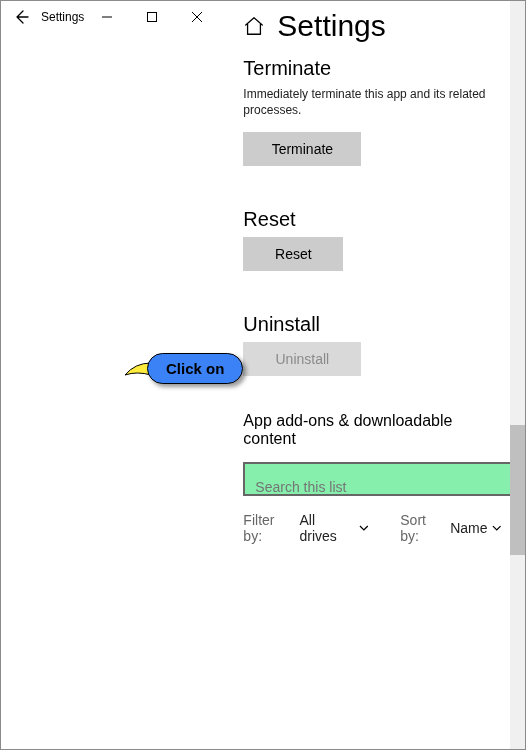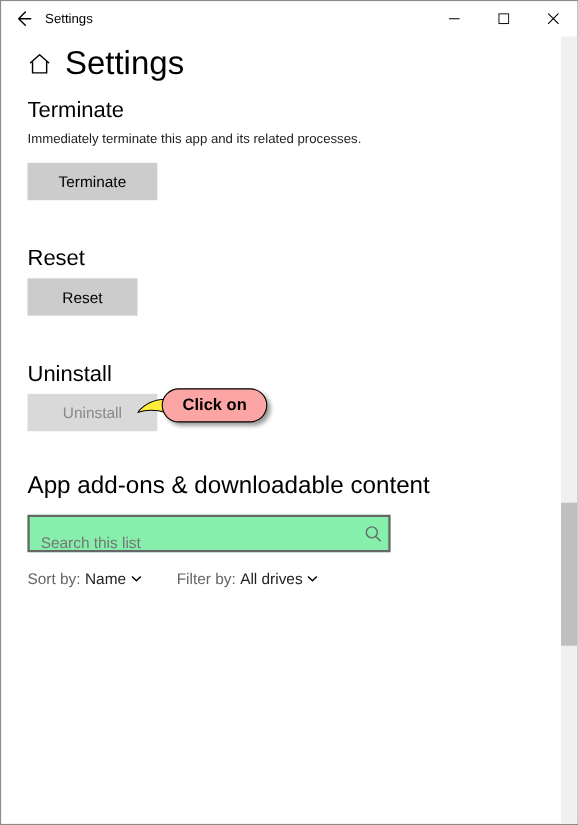--- a/index.html
+++ b/index.html
@@ -13,21 +13,21 @@
     overflow: hidden;
   }
   .window {
     position: relative;
     width: 526px;
     height: 750px;
     box-sizing: border-box;
     border: 1px solid #8b8b8b;
     background: #fff;
     display: flex;
-    flex-direction: column;
+    flex-direction: row;
   }
   .titlebar {
     height: 32px;
     display: flex;
     align-items: center;
     flex-shrink: 0;
   }
   .titlebar .back-btn {
     width: 40px;
     display: flex;
@@ -99,21 +99,21 @@
     padding: 0;
   }
   .win-btn.l { width: 118px; height: 34px; }
   .win-btn.m { width: 100px; height: 34px; }
   .win-btn.disabled {
     background: #d9d9d9;
     color: #8a8a8a;
   }
   .spacer-lg { height: 28px; }
   .big-h {
-    font-size: 22px;
+    font-size: 16px;
     font-weight: 400;
     margin-top: 36px;
     margin-bottom: 14px;
   }
   .searchbox {
     position: relative;
     width: 330px;
     height: 34px;
   }
   .searchbox input {
@@ -189,21 +189,21 @@
     left: 124px;
     display: flex;
     align-items: center;
     pointer-events: none;
   }
   .callout-tail {
     width: 26px;
     height: 24px;
   }
   .callout-body {
-    background: #fca5a5;
+    background: #3b82f6;
     border: 1px solid #000;
     border-radius: 18px;
     font-size: 15px;
     font-weight: bold;
     padding: 6px 18px;
     margin-left: -4px;
     box-shadow: 3px 3px 4px rgba(0,0,0,0.4);
   }
   svg { display: block; }
 </style>
@@ -276,33 +276,33 @@
         <span class="mag">
           <svg width="16" height="16" viewBox="0 0 16 16">
               <circle cx="7" cy="7" r="5" stroke="#666" stroke-width="1.3" fill="none"></circle>
               <path d="M11 11 L15 15" stroke="#666" stroke-width="1.3"></path>
             </svg>
         </span>
       </div>
 
       <div class="filterrow">
         <span class="fitem">
+          <span class="flabel">Filter by:</span>
+          <span>All drives</span>
+          <svg width="10" height="10" viewBox="0 0 10 10">
+              <path d="M1 3 L5 7 L9 3" stroke="#000" stroke-width="1.3" fill="none"></path>
+            </svg>
+        </span>
+        <span class="fitem">
           <span class="flabel">Sort by:</span>
           <span>Name</span>
           <svg width="10" height="10" viewBox="0 0 10 10">
               <path d="M1 3 L5 7 L9 3" stroke="#000" stroke-width="1.3" fill="none"></path>
             </svg>
         </span>
-        <span class="fitem">
-          <span class="flabel">Filter by:</span>
-          <span>All drives</span>
-          <svg width="10" height="10" viewBox="0 0 10 10">
-              <path d="M1 3 L5 7 L9 3" stroke="#000" stroke-width="1.3" fill="none"></path>
-            </svg>
-        </span>
       </div>
 
 
     </div>
 
     <div class="vscroll">
       <div class="vthumb"></div>
     </div>
   </div>
 

